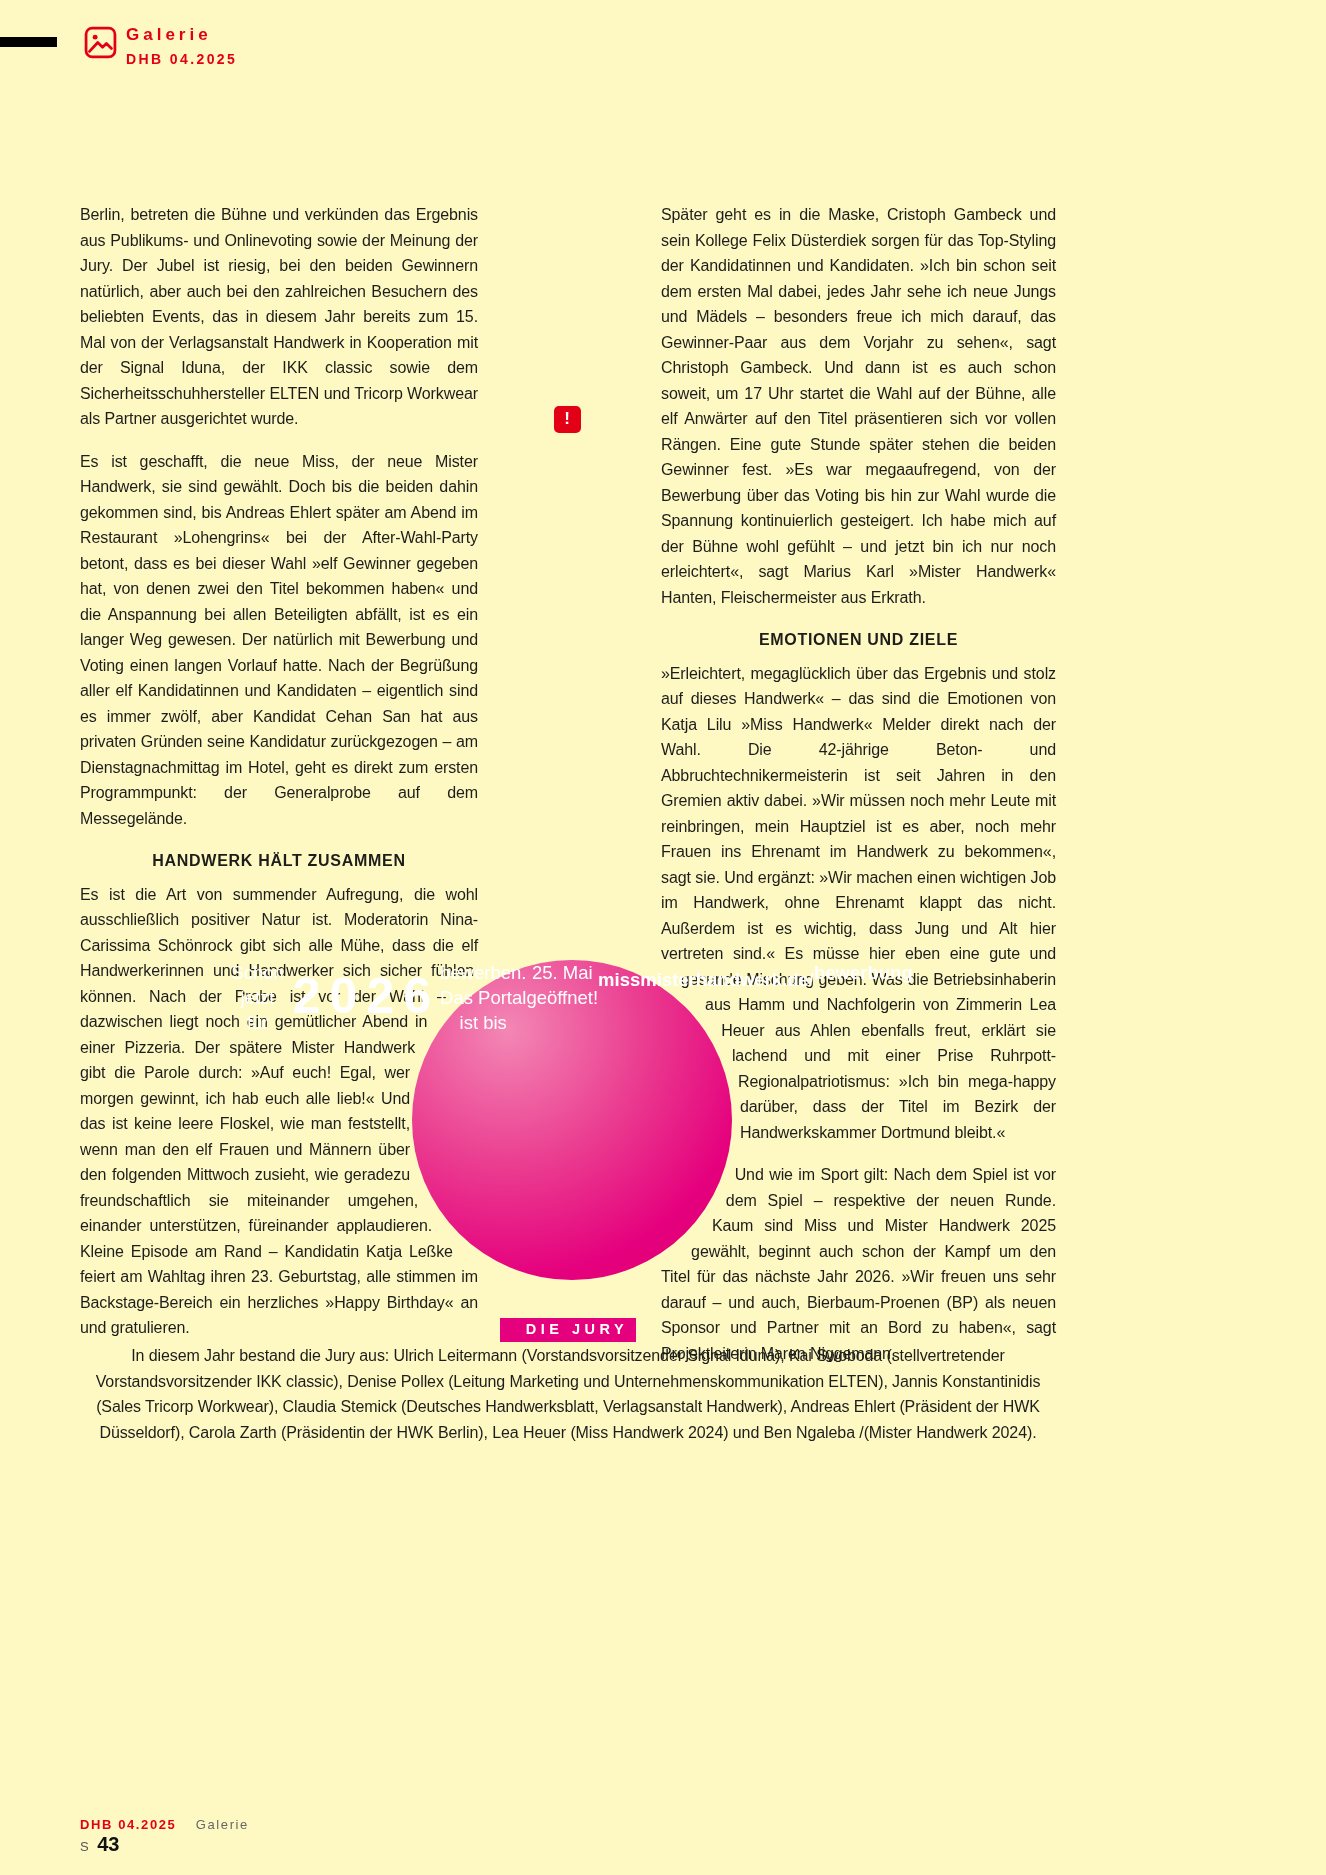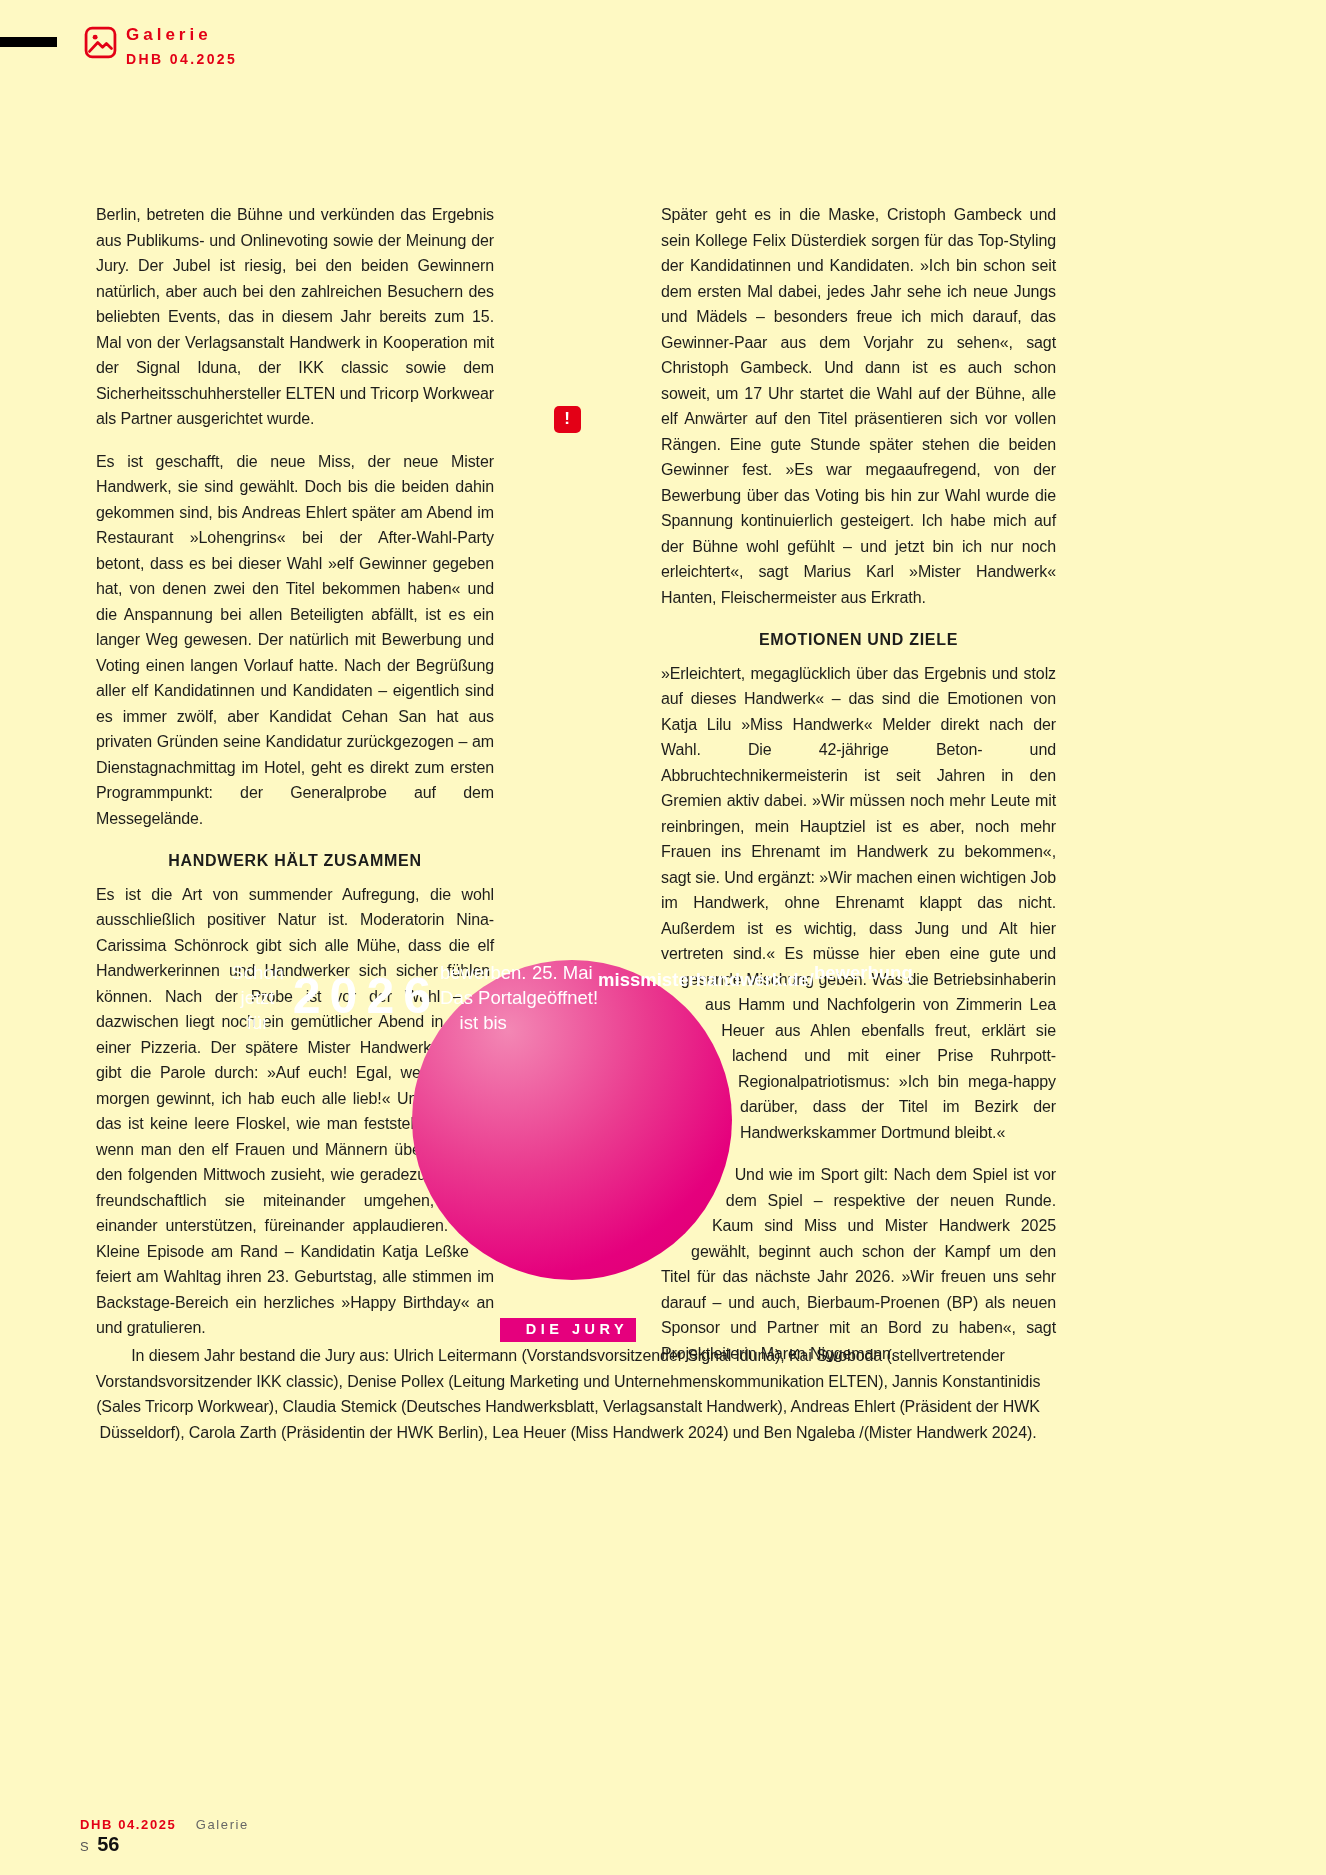--- a/index.html
+++ b/index.html
@@ -13,21 +13,21 @@
   .edge-bar { position:absolute; left:0; top:37px; width:57px; height:10px; background:#000; }
 
   
   .header { position:absolute; left:84px; top:24px; display:flex; align-items:flex-start; }
   .header-icon { width:33px; height:33px; margin-right:9px; margin-top:2px; }
   .section-label { font-size:17px; font-weight:600; letter-spacing:4px; color:#e30016; line-height:22px; }
   .issue-label { font-size:14px; font-weight:bold; letter-spacing:2.4px; color:#e30016; line-height:22px; margin-top:2px; }
 
   
   .col { position:absolute; top:202px; font-size:16px; line-height:25.5px; text-align:justify; letter-spacing:-0.1px; color:#1d1d1b; }
-  .col-left  { left:96px;  width:398px; }
+  .col-left  { left:80px;  width:398px; }
   .col-right { left:661px; width:395px; }
   .col p { margin:0 0 17px; }
   .col h2 { font-size:16px; line-height:25.5px; font-weight:bold; letter-spacing:0.7px; margin:0 0 8px; text-align:center; }
   
   .wrap-spacer { pointer-events:none; }
   .wrap-left  { float:right; width:68px; height:1145px; shape-outside:circle(168px at 162px 918px); }
   .wrap-right { float:left;  width:84px; height:1145px; shape-outside:circle(168px at -89px 918px); }
 
   
   .callout { position:absolute; left:497px; top:406px; width:140px; text-align:center; }
@@ -116,17 +116,17 @@
     <div class="jury-text">In diesem Jahr bestand die Jury aus: Ulrich Leitermann (Vorstandsvorsitzender Signal Iduna), Kai Swoboda (stellvertretender Vorstandsvorsitzender IKK classic), Denise Pollex (Leitung Marketing und Unternehmenskommunikation ELTEN), Jannis Konstantinidis (Sales Tricorp Workwear), Claudia Stemick (Deutsches Handwerksblatt, Verlagsanstalt Handwerk), Andreas Ehlert (Präsident der HWK Düsseldorf), Carola Zarth (Präsidentin der HWK Berlin), Lea Heuer (Miss Handwerk 2024) und Ben Ngaleba /(Mister Handwerk 2024).</div>
   </div>
 
   <div class="footer">
     <span>
       <span class="footer-issue">DHB 04.2025</span>
       <span class="footer-section">Galerie</span>
     </span>
     <span>
       <span class="page-s">S</span>
-      <span class="page-num">56</span>
+      <span class="page-num">43</span>
     </span>
   </div>
 
 </div>
 
 </body></html>

